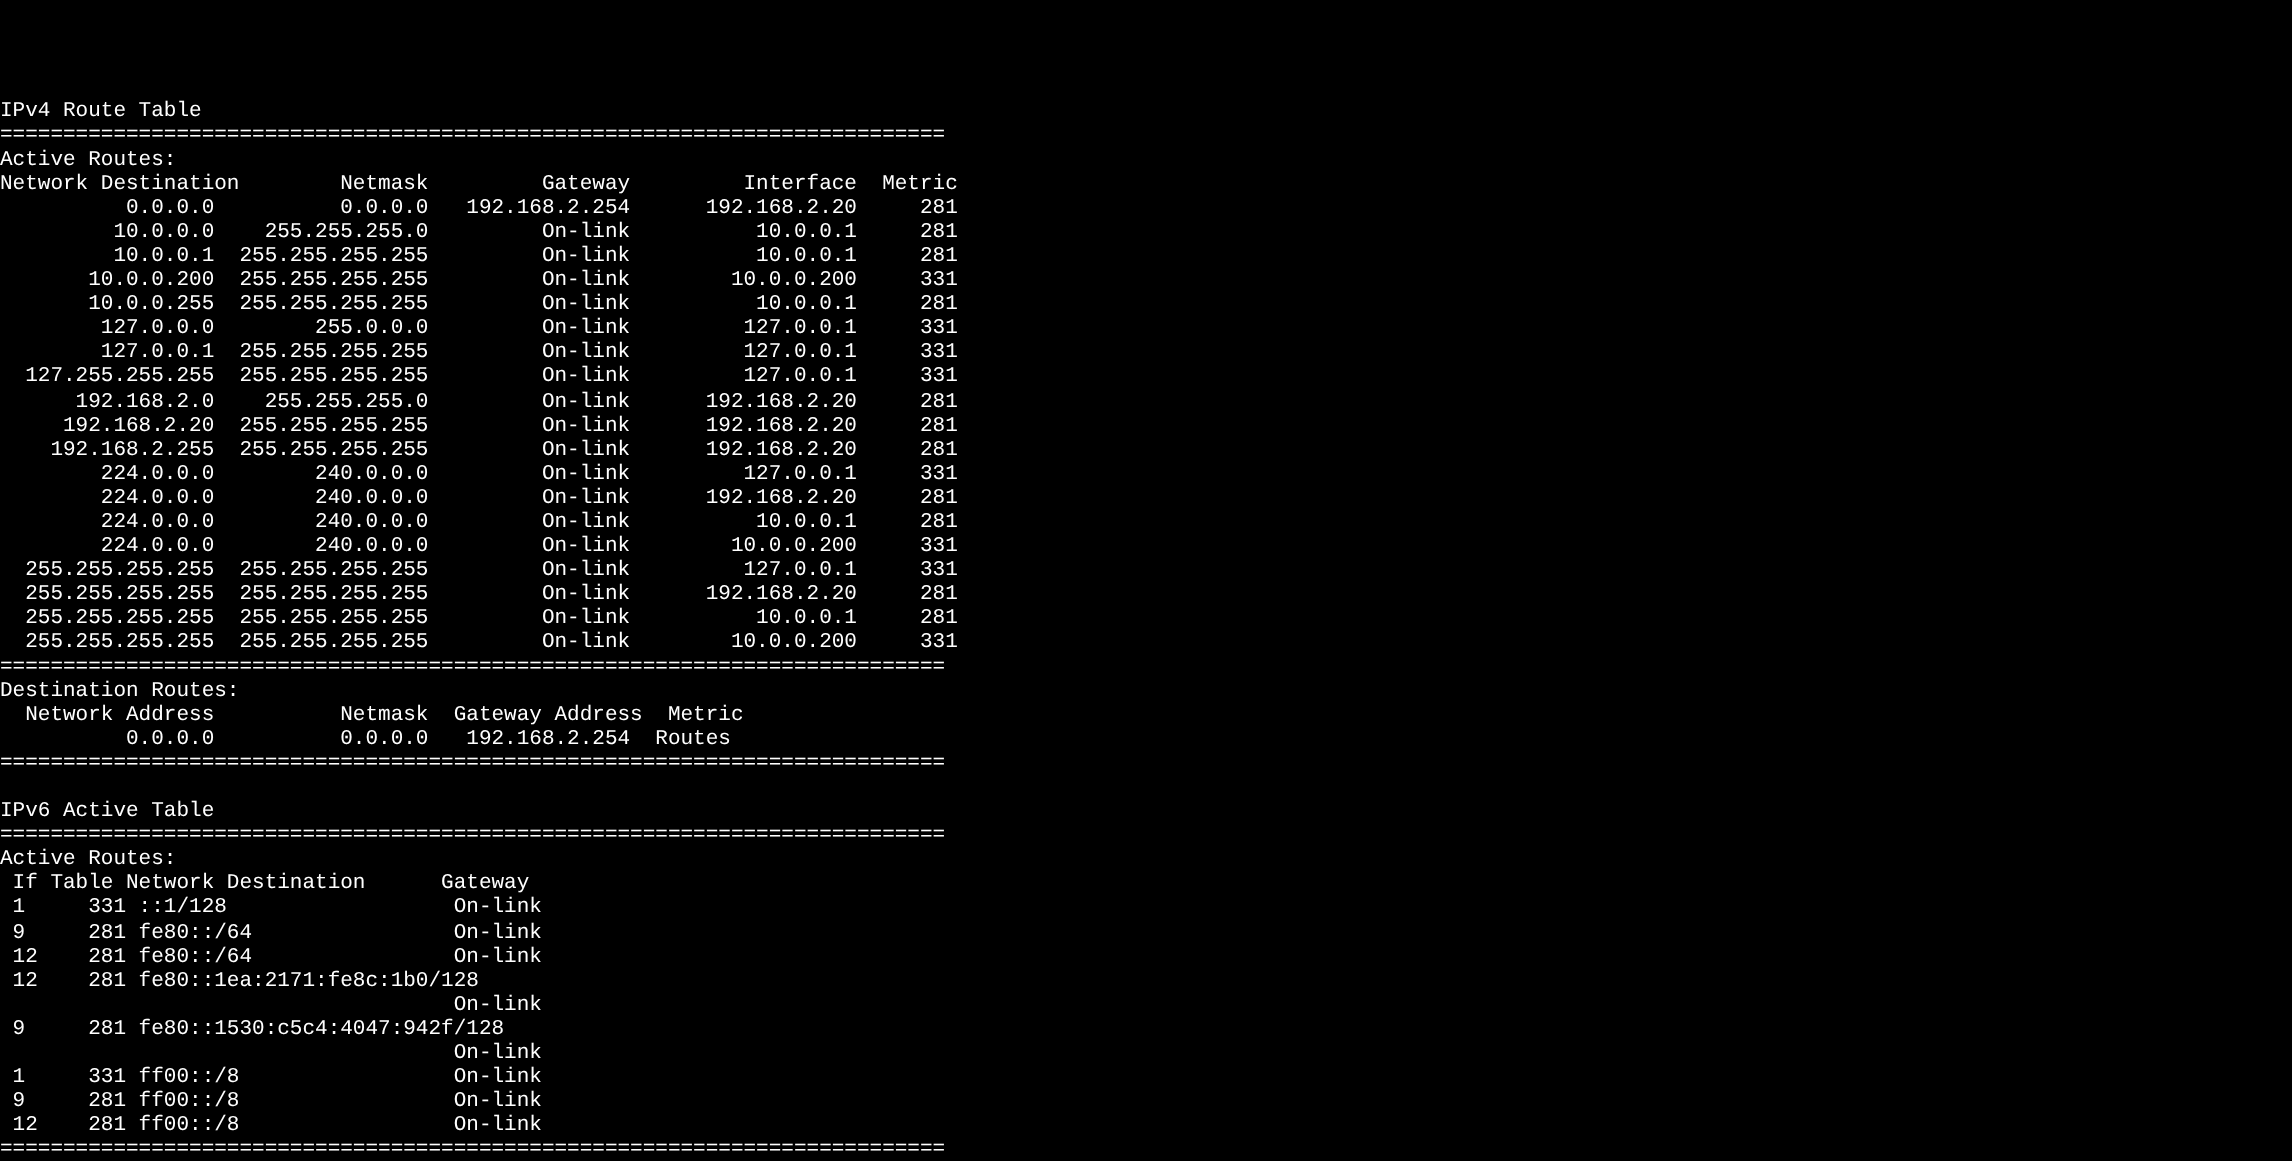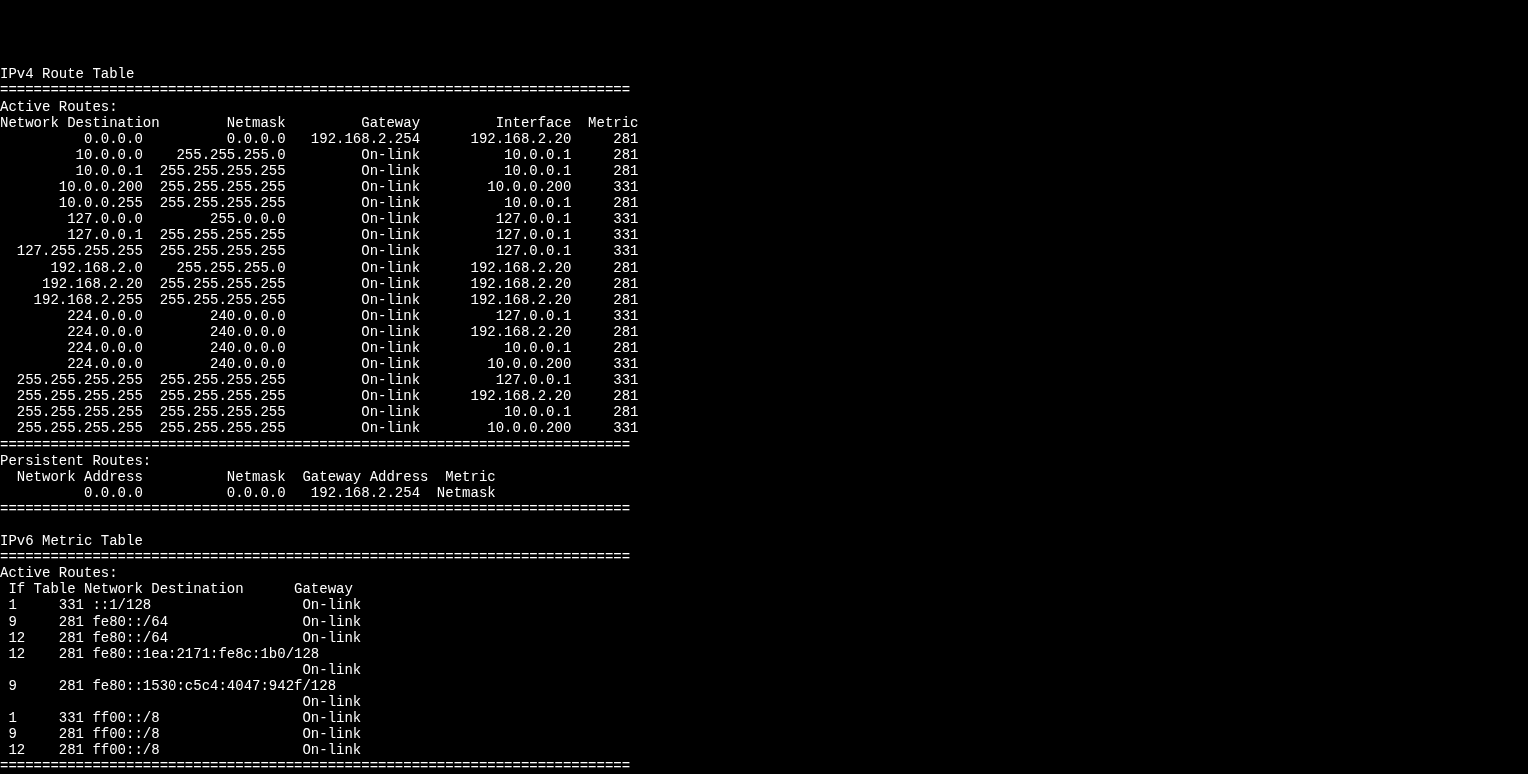--- a/index.html
+++ b/index.html
@@ -42,26 +42,26 @@
     192.168.2.255  255.255.255.255         On-link      192.168.2.20     281
         224.0.0.0        240.0.0.0         On-link         127.0.0.1     331
         224.0.0.0        240.0.0.0         On-link      192.168.2.20     281
         224.0.0.0        240.0.0.0         On-link          10.0.0.1     281
         224.0.0.0        240.0.0.0         On-link        10.0.0.200     331
   255.255.255.255  255.255.255.255         On-link         127.0.0.1     331
   255.255.255.255  255.255.255.255         On-link      192.168.2.20     281
   255.255.255.255  255.255.255.255         On-link          10.0.0.1     281
   255.255.255.255  255.255.255.255         On-link        10.0.0.200     331
 </span><span>===========================================================================</span>
-<span>Persistent Routes:</span>
+<span>Destination Routes:</span>
 <span id="ipv4-pcol-header">  Network Address          Netmask  Gateway Address  Metric</span>
-<span id="ipv4-proutes">          0.0.0.0          0.0.0.0   192.168.2.254  Netmask
+<span id="ipv4-proutes">          0.0.0.0          0.0.0.0   192.168.2.254  Routes
 </span><span>===========================================================================</span>
 
-<span>IPv6 Metric Table</span>
+<span>IPv6 Active Table</span>
 <span>===========================================================================</span>
 <span>Active Routes:</span>
 <span id="ipv6-col-header"> If Table Network Destination      Gateway</span>
 <span id="ipv6-routes"> 1     331 ::1/128                  On-link
  9     281 fe80::/64                On-link
  12    281 fe80::/64                On-link
  12    281 fe80::1ea:2171:fe8c:1b0/128
                                     On-link
  9     281 fe80::1530:c5c4:4047:942f/128
                                     On-link

